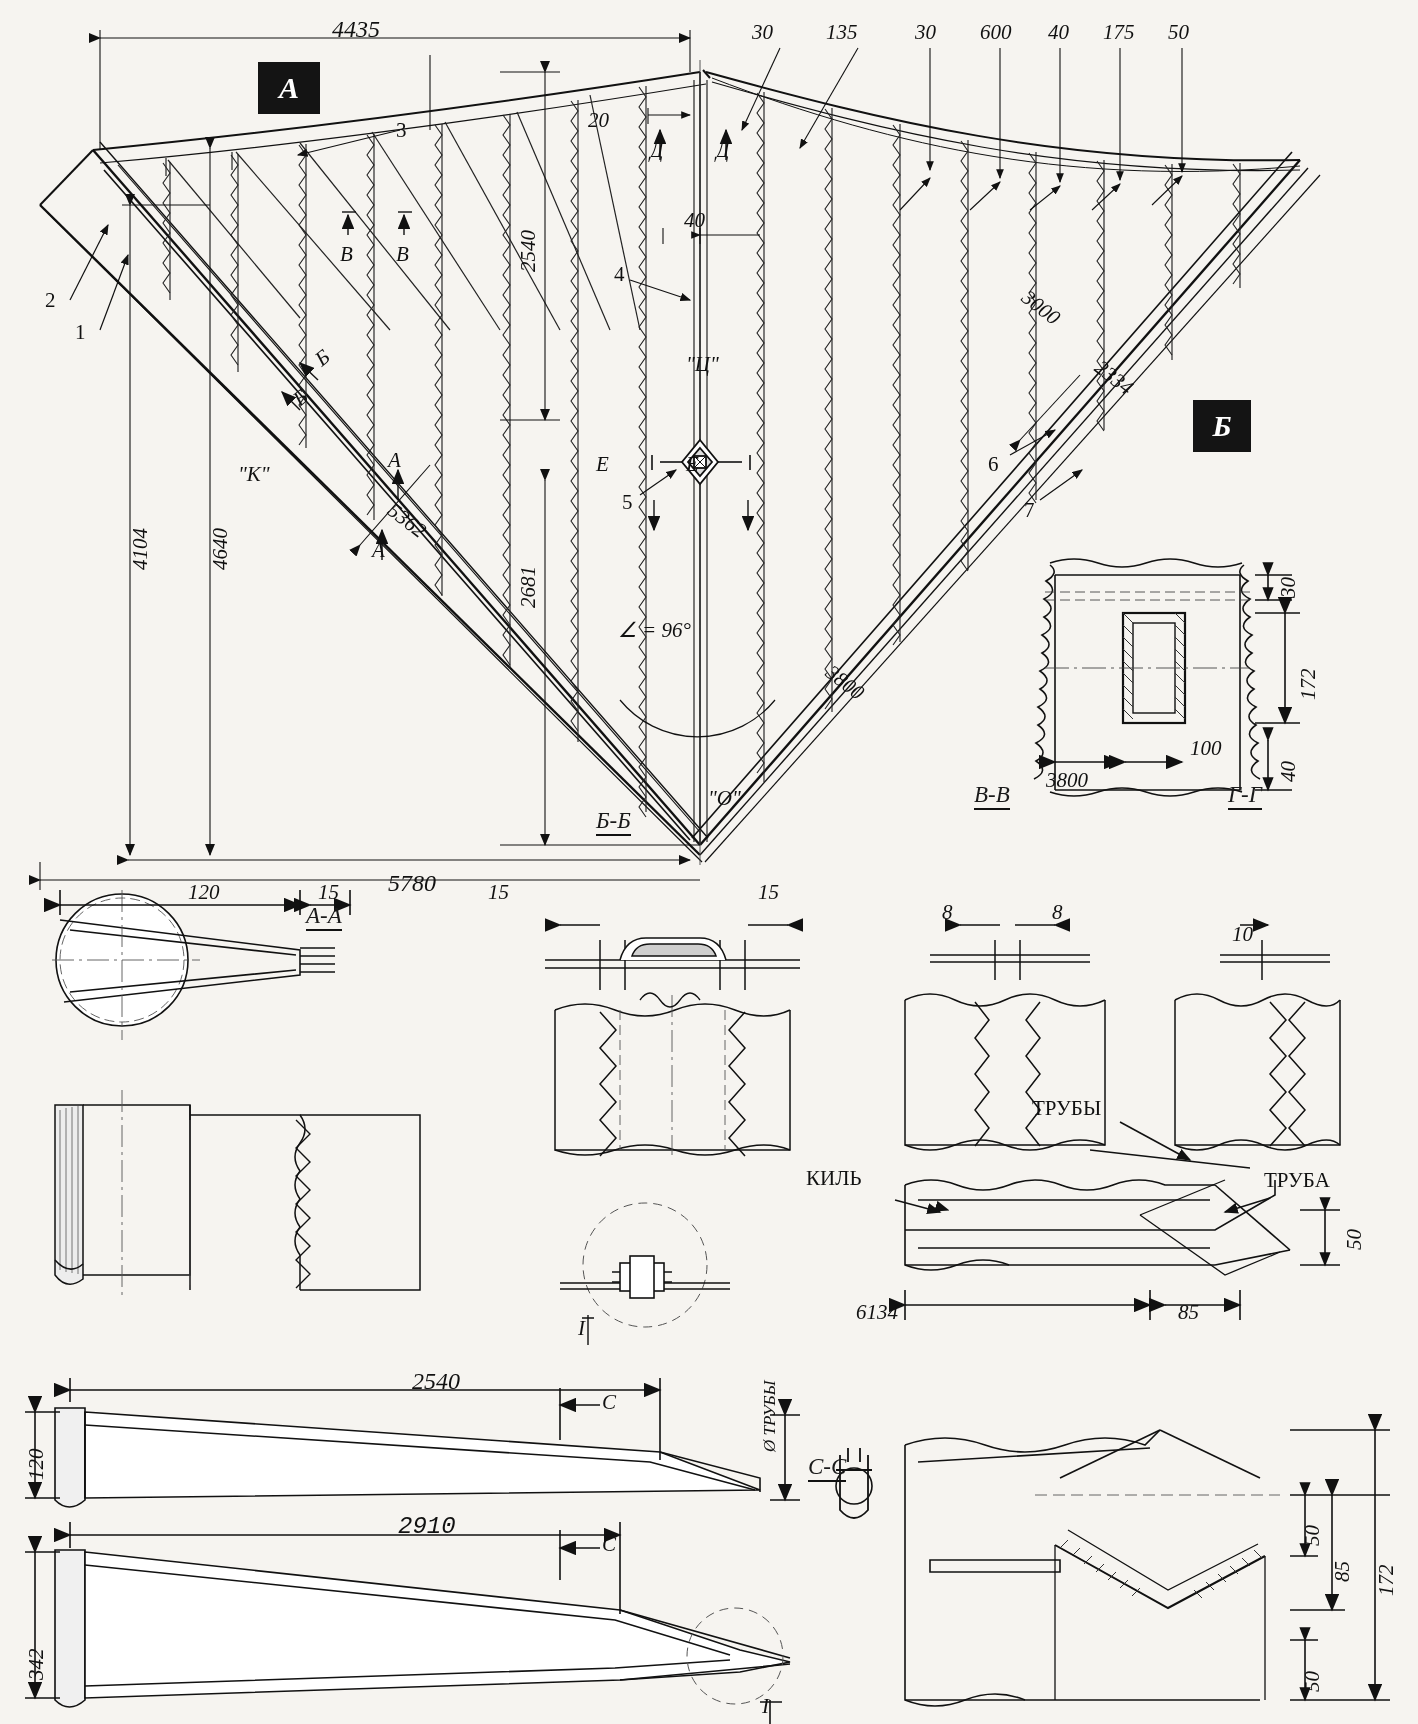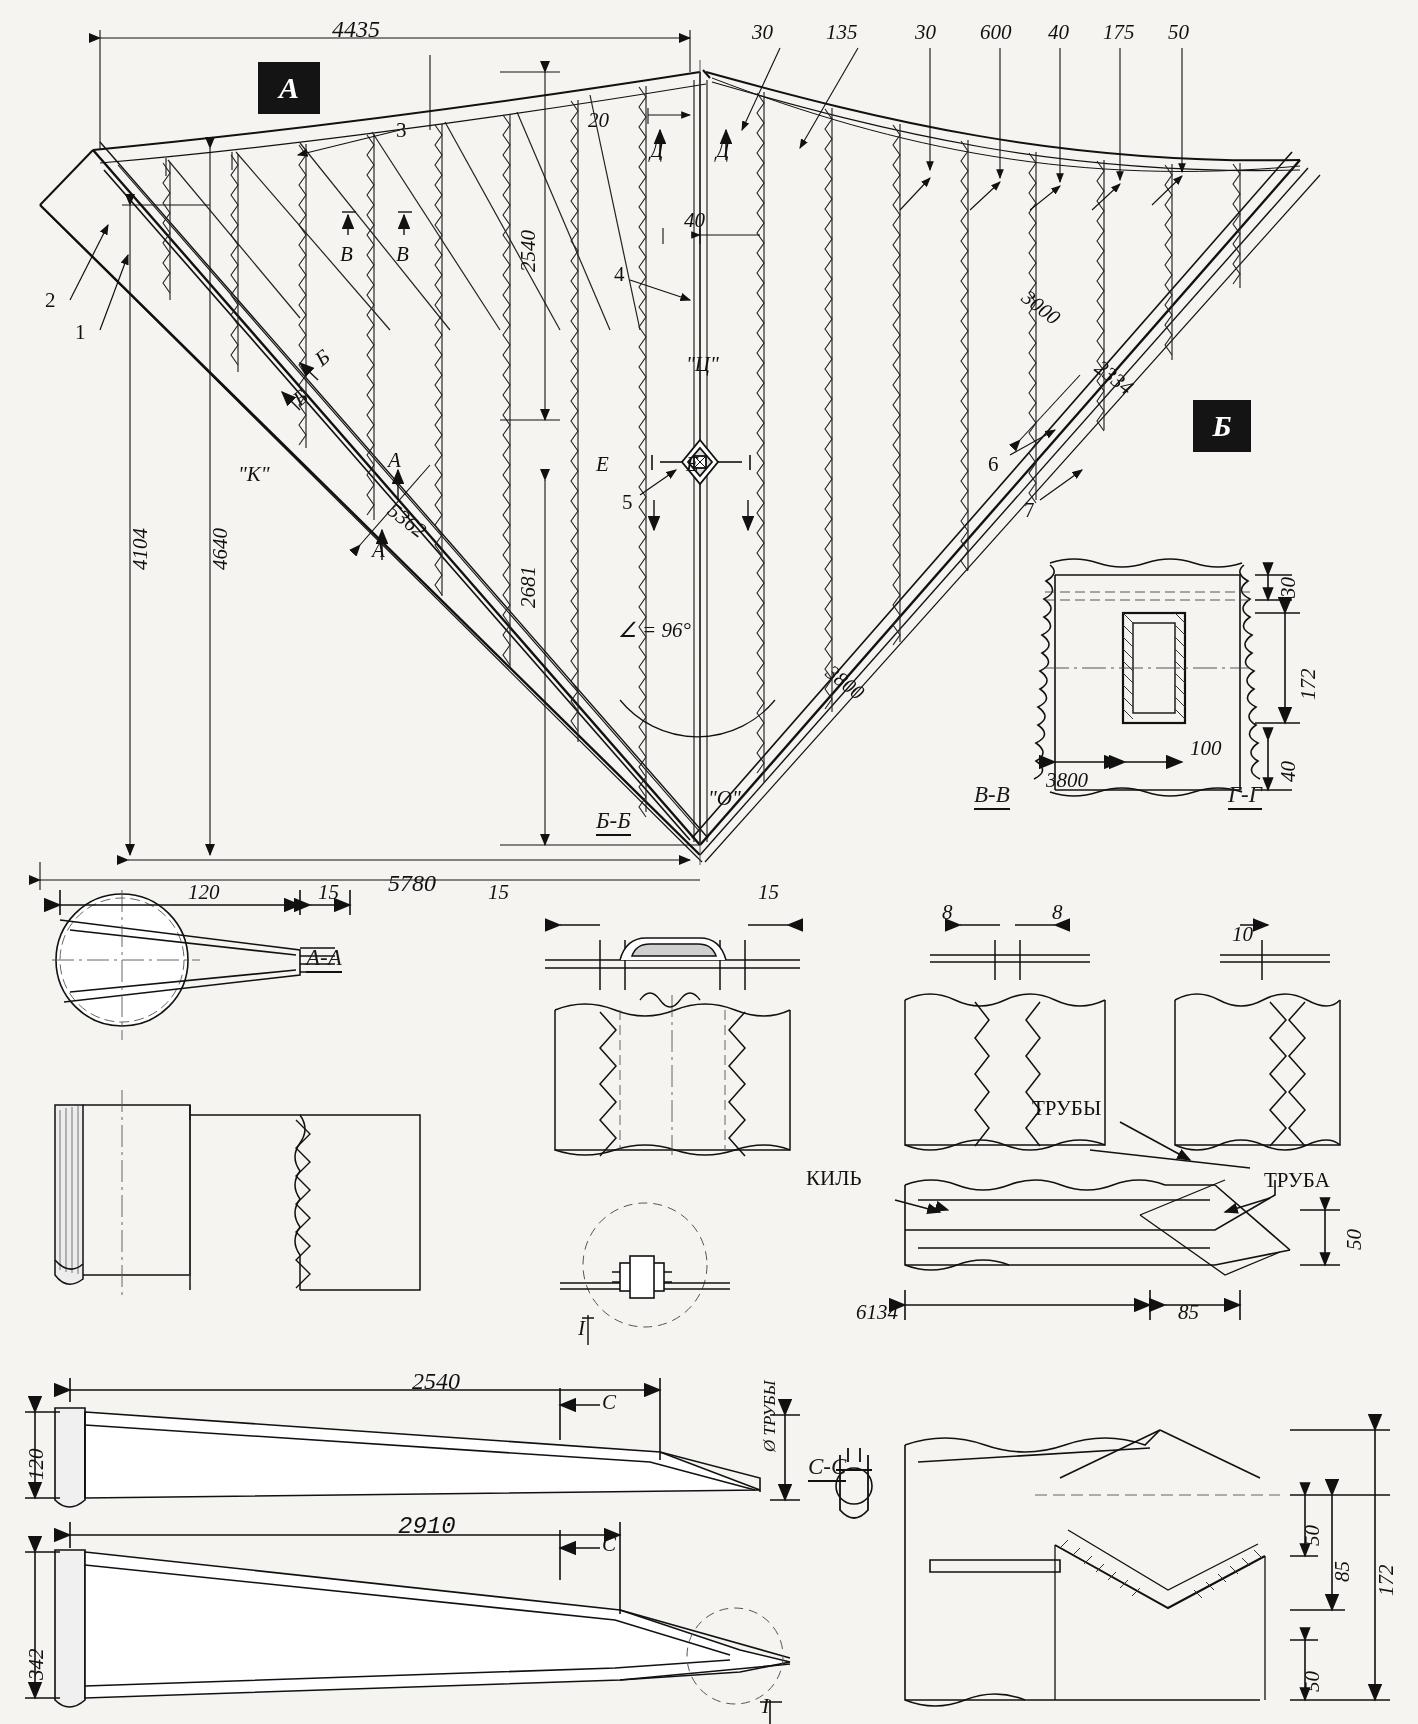--- a/index.html
+++ b/index.html
@@ -487,21 +487,21 @@
   <div class="lbl rotdiag" style="left:310px;top:352px;">Б</div>
   <div class="lbl rotdiag" style="left:288px;top:392px;">Б</div>
   <div class="lbl" style="left:388px;top:448px;">А</div>
   <div class="lbl" style="left:372px;top:538px;">А</div>
   <div class="lbl" style="left:596px;top:452px;">Е</div>
   <div class="lbl" style="left:686px;top:452px;">Е</div>
   <div class="lbl" style="left:238px;top:462px;">"К"</div>
   <div class="lbl" style="left:686px;top:352px;">"Ц"</div>
   <div class="lbl" style="left:708px;top:786px;">"О"</div>
 
-  <div class="secttl" style="left:306px;top:945px;">
+  <div class="secttl" style="left:306px;top:903px;">
     <span class="uline">A-A</span>
   </div>
   <div class="secttl" style="left:596px;top:808px;">
     <span class="uline">Б-Б</span>
   </div>
   <div class="secttl" style="left:974px;top:782px;">
     <span class="uline">В-В</span>
   </div>
   <div class="secttl" style="left:1228px;top:782px;">
     <span class="uline">Г-Г</span>

